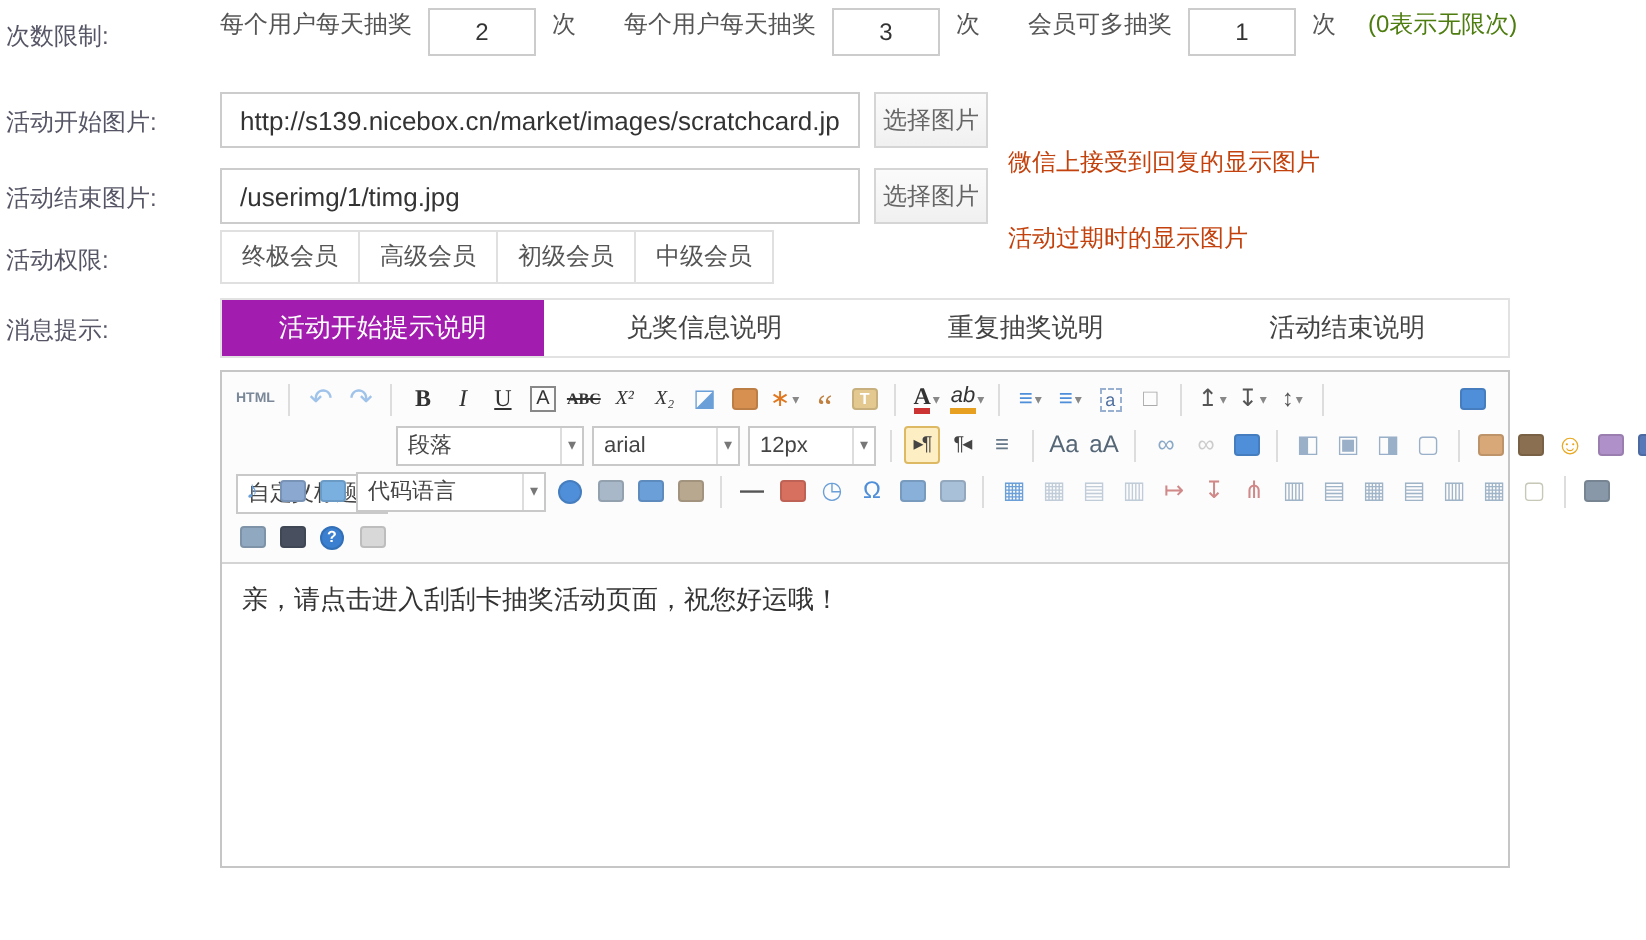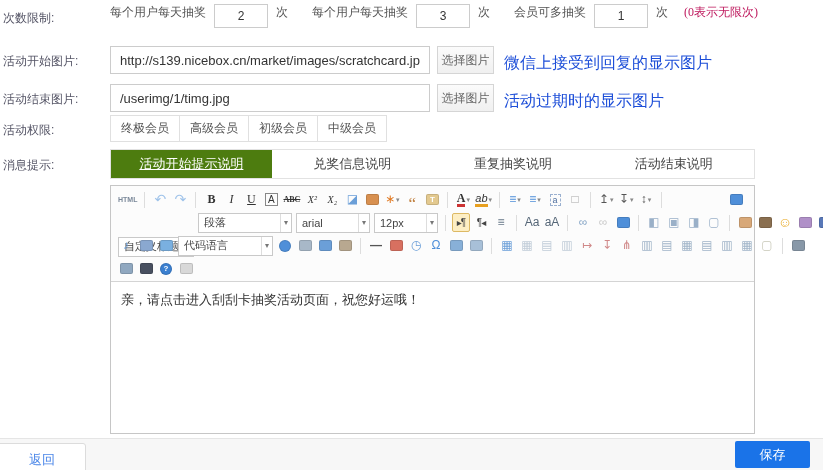--- a/index.html
+++ b/index.html
@@ -10,39 +10,39 @@
     font-size:12px; color:#555;
   }
   .form-label { position:absolute; left:3px; font-size:12px; color:#556; }
   
   .limit-row { position:absolute; left:110px; top:4px; height:26px; display:flex; }
   .limit-row .fld-label { color:#555; }
   .num-input { width:54px; height:24px; border:1px solid #ccc; text-align:center;
     font-size:12px; color:#333; margin-left:8px; font-family:inherit; }
   .unit { margin:0 24px 0 8px; color:#555; }
   .unit.last { margin-right:16px; }
-  .light-hint { color:#be185d;font-family:Liberation Serif, serif; }
+  .light-hint { color:#4d7c0f; }
   
   .url-input { position:absolute; left:110px; width:320px; height:28px; border:1px solid #ccc;
     padding:0 9px; font-size:13px; color:#333; font-family:inherit; }
   .pick-btn { position:absolute; left:437px; width:57px; height:28px;
     background:linear-gradient(#fbfbfb,#f0f0f0); border:1px solid #d5d5d5;
     color:#666; font-size:12px; text-align:center; line-height:26px; cursor:pointer; }
-  .img-hint { position:absolute; left:504px; font-size:16px; color:#1d4ed8; }
+  .img-hint { position:absolute; left:504px; font-size:12px; color:#c2410c;margin-top:20px; }
   
   .member-group { position:absolute; left:110px; top:115px; display:flex; }
   .member-btn { min-width:63px; height:27px; line-height:25px; padding:0 10px; text-align:center;
     background:#fff; border:1px solid #e0e0e0; border-left:none; color:#555; font-size:12px; cursor:pointer; }
   .member-btn:first-child { border-left:1px solid #e0e0e0; }
   .perm-hint { position:absolute; left:372px; top:122px; color:#c8c8c8; font-size:12px; }
   
   .tabs { position:absolute; left:110px; top:149px; width:645px; height:30px;
     border:1px solid #e2e2e2; display:flex; background:#fff; }
   .tab { flex:1; text-align:center; line-height:28px; font-size:13px; color:#444; cursor:pointer; }
-  .tab.active { background:#4d7c0f; color:#fff;text-decoration:underline; }
+  .tab.active { background:#a21caf; color:#fff; }
   
   .editor { position:absolute; left:110px; top:185px; width:645px; height:249px;
     border:1px solid #c6c6c6; background:#fff; display:flex; flex-direction:column; }
   .toolbar { background:#fcfcfc; border-bottom:1px solid #d4d4d4; padding:2px 3px 1px 3px; }
   .tb-row { display:flex; align-items:center; height:23px; padding:0 2px; }
   .tico { display:inline-flex; align-items:center; justify-content:center; min-width:18px; height:19px;
     margin:0 1px; border:1px solid transparent; border-radius:2px; cursor:pointer; }
   .tico i { font-style:normal; font-size:12px; line-height:17px; color:#555; }
   .tico b.dd { font-size:7px; color:#888; margin-left:1px; font-weight:normal; }
   .tico.active { background:#fdeec4; border:1px solid #ddb964; }
@@ -399,18 +399,14 @@
             <span class="bx round" style="background: rgb(58, 127, 208);">?</span>
           </span>
           <span class="tico" data-name="paste-icon">
             <span class="bx" style="background: rgb(216, 216, 216);"></span>
           </span>
         </div>
     </div>
     <div class="editor-body" data-name="editor-content">亲，请点击进入刮刮卡抽奖活动页面，祝您好运哦！</div>
   </div>
 
-  <div class="footer" data-name="footer-bar">
-    <button class="back-btn" data-name="back-button">返回</button>
-    <button class="save-btn" data-name="save-button">保存</button>
-  </div>
 
 </div>
 
 </body></html>

